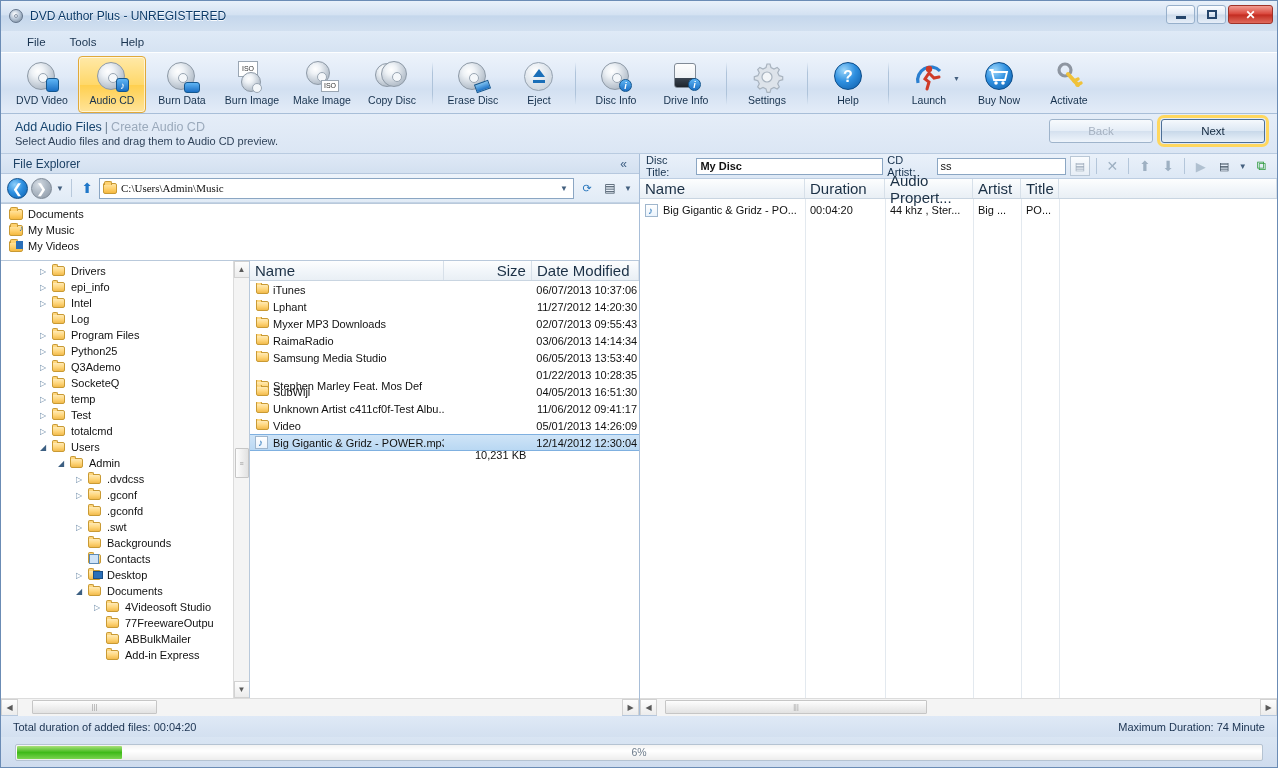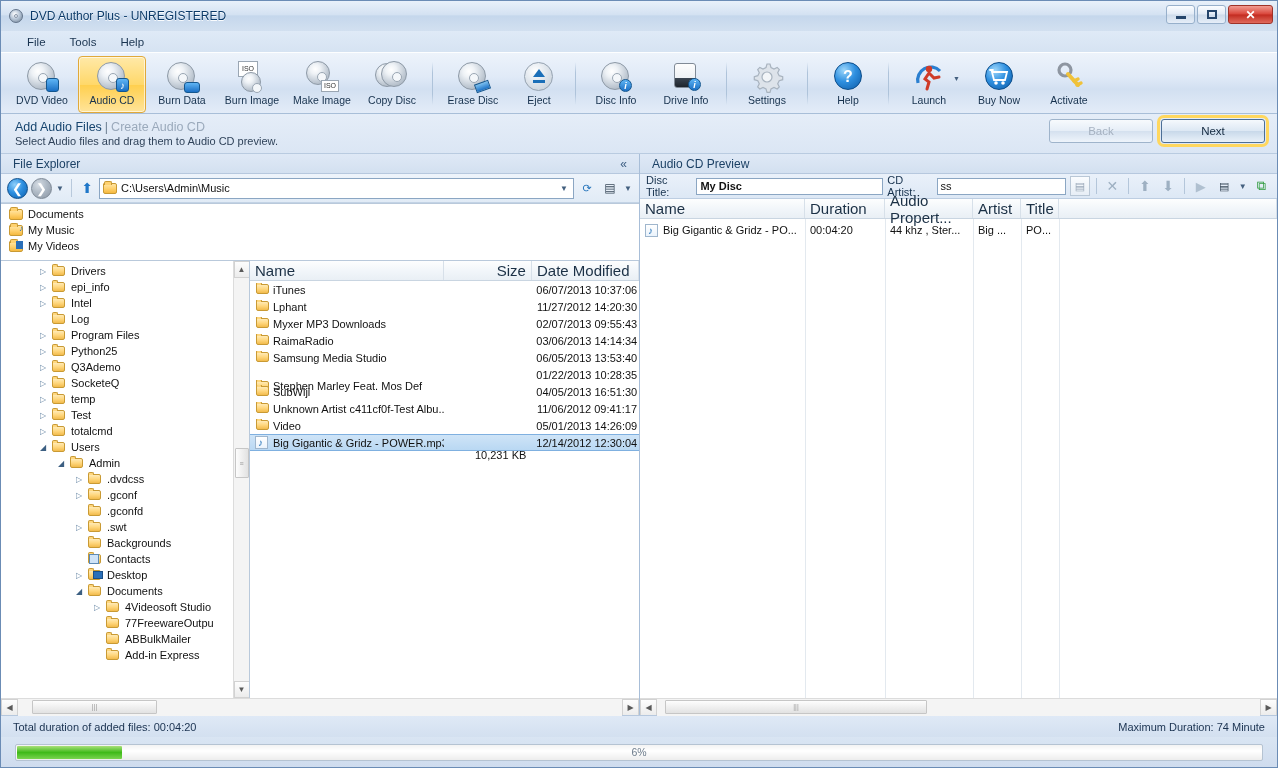--- a/index.html
+++ b/index.html
@@ -158,21 +158,21 @@
   .up-ico { width: 18px; height:20px; display:flex;align-items:center;justify-content:center; color:#1f77c9; font-size:14px;}
   .addr-input {
     flex: 1 1 auto; height: 21px; background:#fff; border:1px solid #8ba6c3;
     display:flex; align-items:center; padding: 0 3px; position:relative;
   }
   .addr-folder { width:14px;height:12px;margin-right:4px; flex:0 0 14px; position:relative;}
   .folder-shape { position:absolute; left:0; top:1px; width:14px;height:11px; border-radius:1px 2px 2px 2px;
      background: linear-gradient(to bottom,#ffe6a6 0%, #ffd271 50%, #f5b93f 100%); border:1px solid #c99a34;}
   .folder-shape:before { content:''; position:absolute; left:0; top:-3px; width:6px;height:3px;
      background:#ffd271; border:1px solid #c99a34; border-bottom:none; border-radius:2px 2px 0 0;}
-  .addr-text { font-size:11px; color:#111; white-space:nowrap; }
+  .addr-text { font-size:11px; color:#111; white-space:nowrap;font-family:Liberation Serif, serif; }
   .addr-caret { position:absolute; right:5px; top:5px; font-size:8px; color:#44607f;}
   .tool-ico { width:20px;height:20px; display:flex;align-items:center;justify-content:center; color:#1d6fb8;}
 
   
   .places {
     height: 58px; flex:0 0 58px; background:#fff; border:1px solid #b9c9db; border-left:none;border-right:none;
     padding: 2px 0 0 8px; overflow:hidden;
   }
   .place-row { display:flex; align-items:center; height:16px; gap:5px; }
   .place-label { font-size:11px; color:#111; }
@@ -831,23 +831,20 @@
       <div class="hscroll">
         <div class="hs-btn">◀</div>
         <div class="hs-track">
           <div class="hs-thumb" style="left:14px;width:125px;">|||</div>
         </div>
         <div class="hs-btn">▶</div>
       </div>
     </div>
 
     <div class="pane-right">
-      <div class="pane-head">
-        <div class="pane-head-title">Audio CD Preview</div>
-      </div>
 
       <div class="cd-toolbar">
         <div class="fld-label">Disc Title:</div>
         <div class="fld-input" style="width:192px;font-weight:bold;">
           <span>My Disc</span>
         </div>
         <div class="fld-label">CD Artist:</div>
         <div class="fld-input" style="width:133px;">
           <span>ss</span>
         </div>

